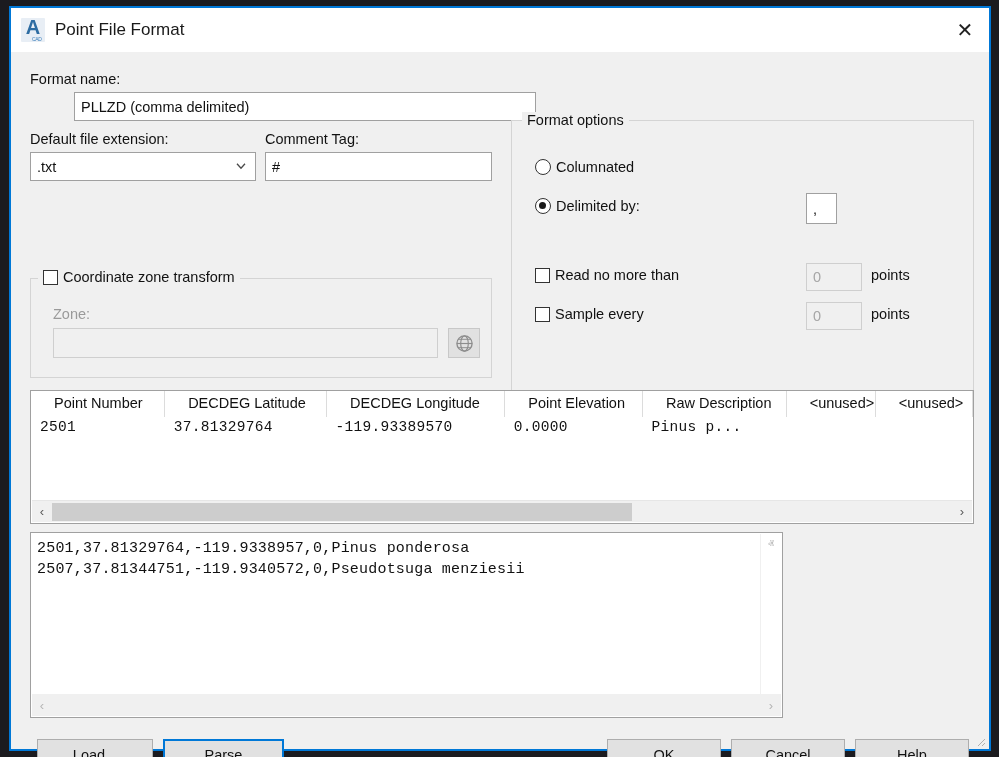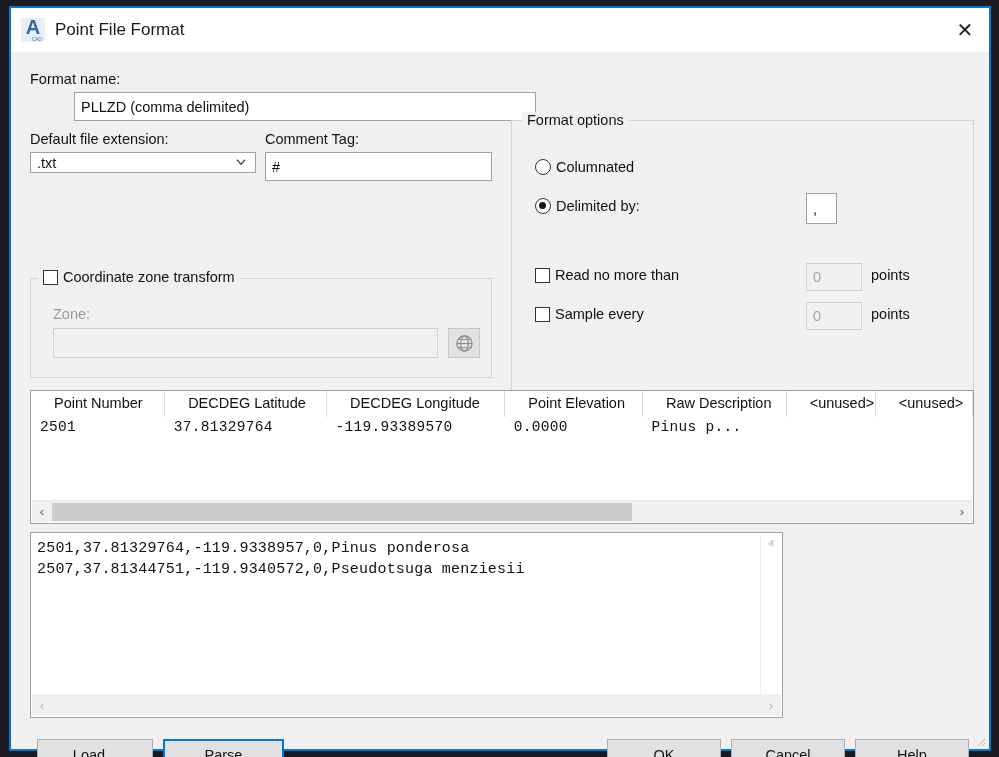--- a/index.html
+++ b/index.html
@@ -334,21 +334,21 @@
       <div class="title-text">Point File Format</div>
       <button class="close-btn">✕</button>
     </div>
 
     <div class="dlg-body">
 
       <div class="lbl" style="position:absolute;left:19px;top:19px;">Format name:</div>
       <div class="tbox" style="left:19px;top:40px;width:462px;height:29px;position:absolute;margin-left:44px;">PLLZD (comma delimited)</div>
 
       <div class="lbl" style="position:absolute;left:19px;top:79px;">Default file extension:</div>
-      <div class="combo" style="left:19px;top:100px;width:226px;height:21px;position:absolute;">
+      <div class="combo" style="left:19px;top:100px;width:226px;height:29px;position:absolute;">
         <span>.txt</span>
         <svg class="chev" viewBox="0 0 12 12">
           <path d="M2 4 L6 8.5 L10 4" fill="none" stroke="#4a4a4a" stroke-width="1.3"></path>
         </svg>
       </div>
 
       <div class="lbl" style="position:absolute;left:254px;top:79px;">Comment Tag:</div>
       <div class="tbox" style="left:254px;top:100px;width:227px;height:29px;position:absolute;">#</div>
 
       <div class="groupbox" style="left:19px;top:226px;width:462px;height:100px;"></div>

